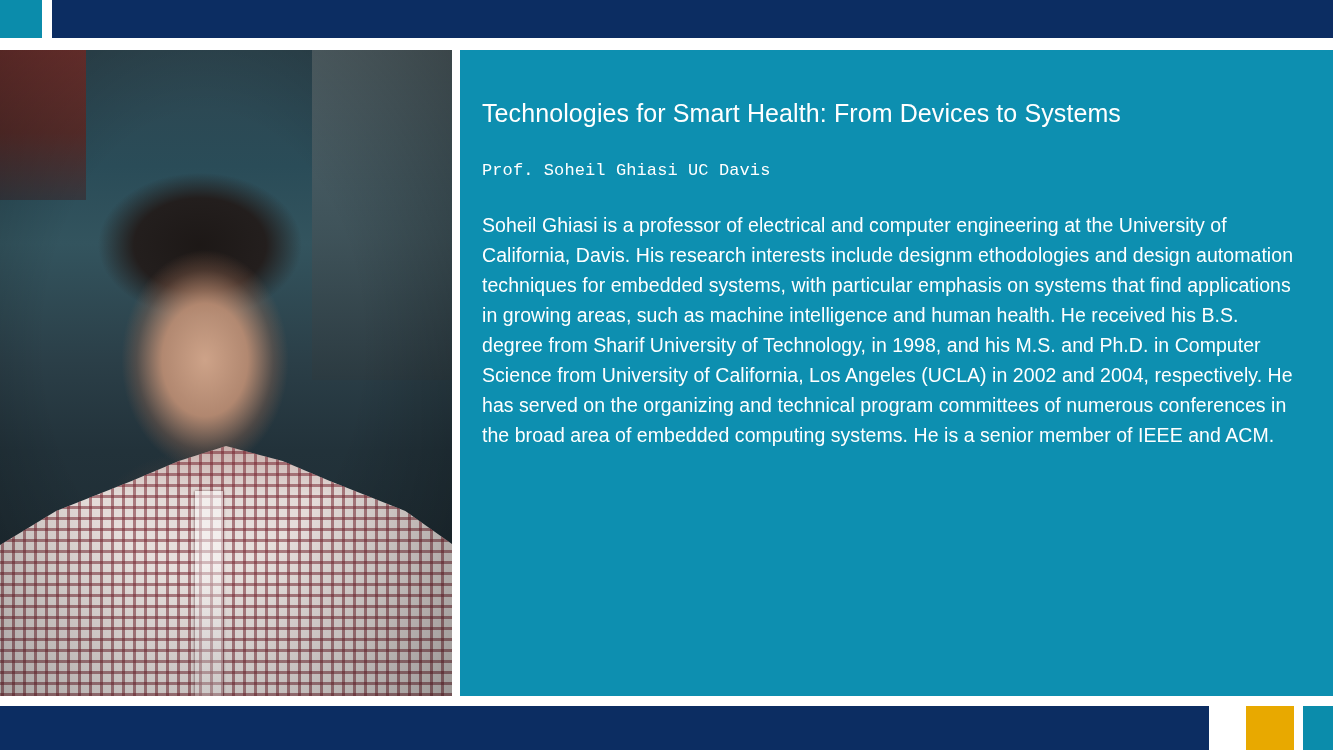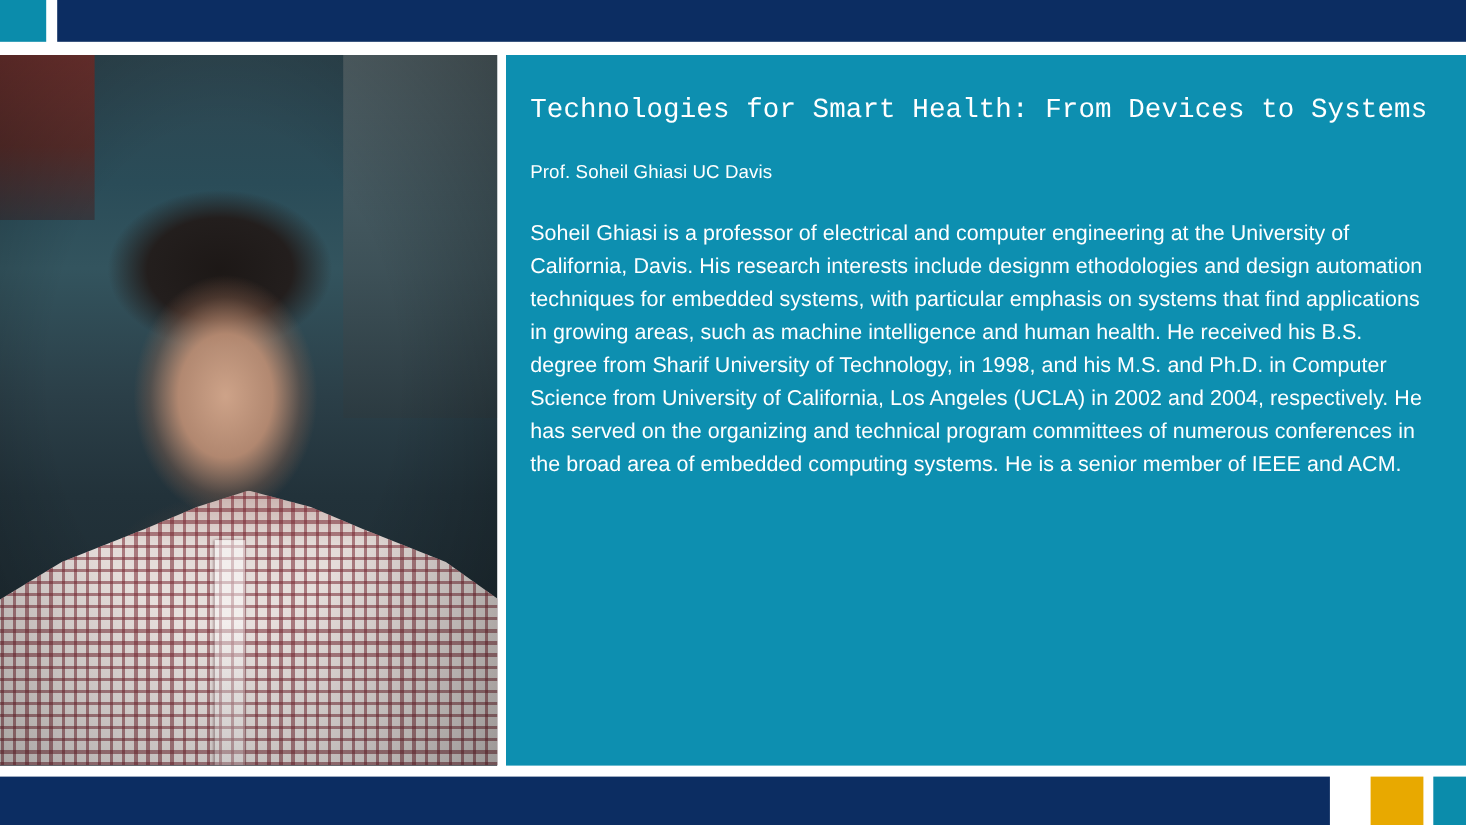--- a/index.html
+++ b/index.html
@@ -139,29 +139,29 @@
     height: 646px;
     background: #0d8fb0;
     color: #ffffff;
     box-sizing: border-box;
     padding: 24px 34px 0 22px;
   }
   .talk-title {
     font-size: 25px;
     font-weight: 400;
     line-height: 1.25;
-    margin: 10px 0 0 0;
+    margin: 24px 0 0 0;
     letter-spacing: 0.1px;
-    font-family: Liberation Mono, monospace;
   }
   .speaker {
     font-size: 17px;
     font-weight: 400;
     margin: 32px 0 0 0;
     letter-spacing: 0.1px;
+    font-family: Liberation Mono, monospace;
   }
   .bio {
     font-size: 19.5px;
     line-height: 30px;
     margin: 30px 1px 0 0;
     max-width: 825px;
     letter-spacing: 0.05px;
   }
 </style>
 </head>

